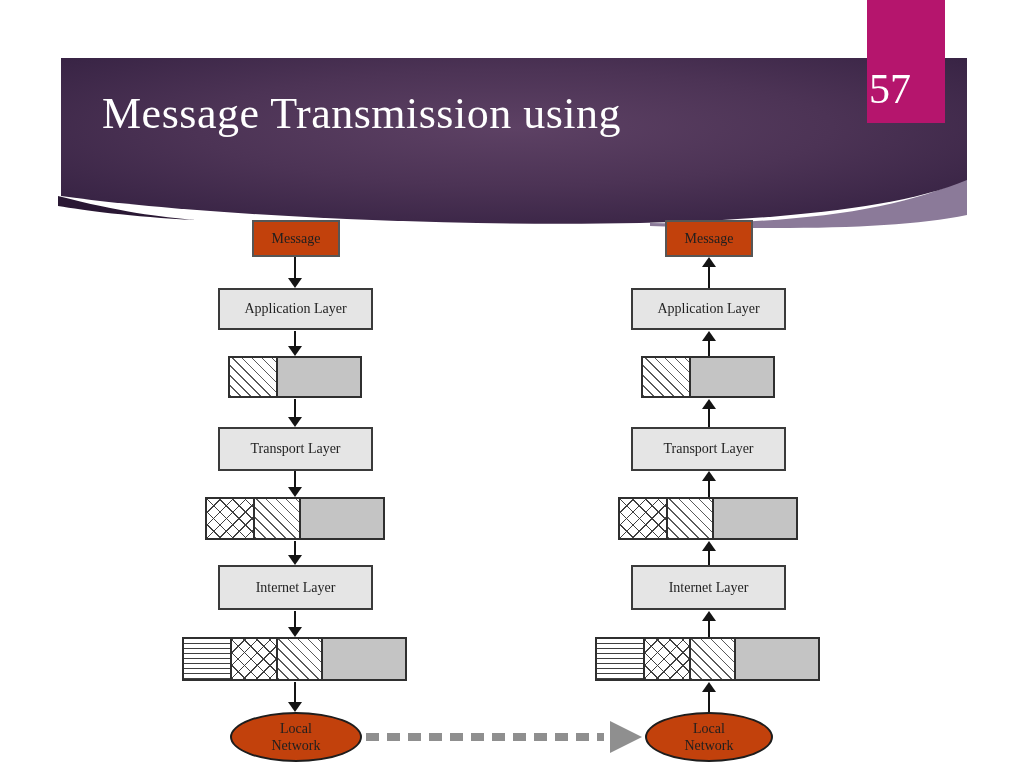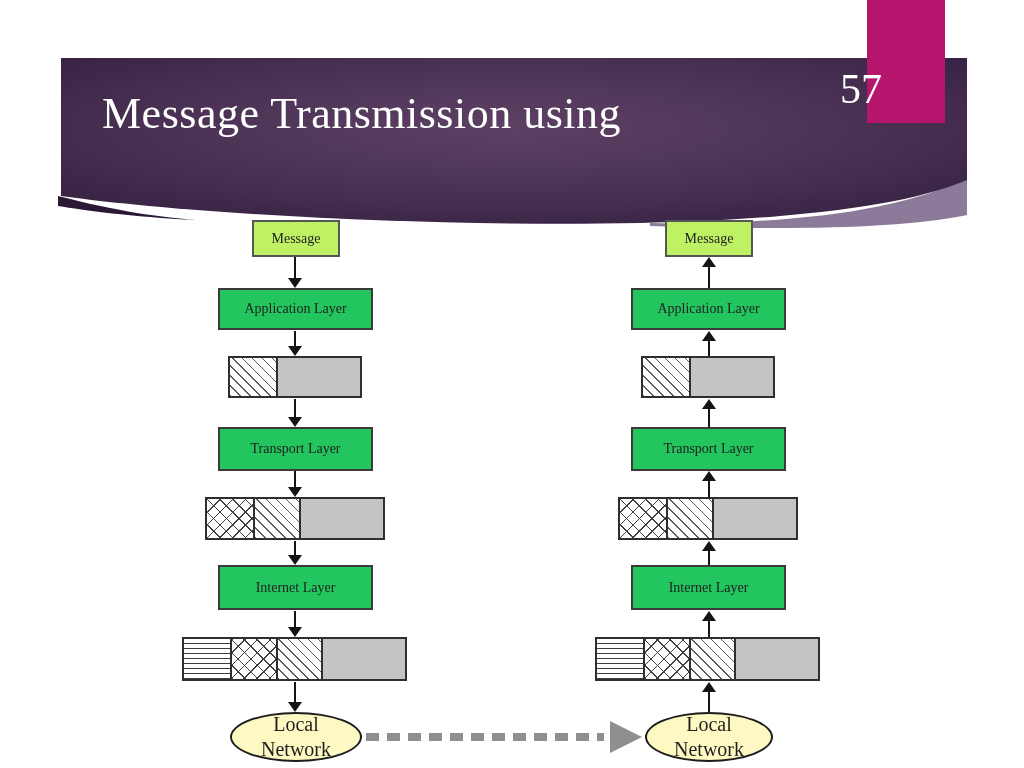--- a/index.html
+++ b/index.html
@@ -6,55 +6,55 @@
   .slide {
     position:relative; width:1024px; height:768px; background:#ffffff;
     overflow:hidden; font-family:Liberation Serif, serif;
   }
   .header-art { position:absolute; left:0; top:0; }
   .title {
     position:absolute; left:102px; top:88px; color:#ffffff;
     font-size:44px; line-height:1.18; font-weight:400; letter-spacing:0.5px;
   }
   .page-number {
-    position:absolute; left:830px; top:0; width:62px; height:123px;
+    position:absolute; left:859px; top:0; width:62px; height:123px;
     box-sizing:border-box; display:flex; align-items:flex-end; justify-content:center;
     padding-bottom:10px; color:#ffffff; font-size:42px;
   }
   
   .node {
-    position:absolute; box-sizing:border-box; background:#22c55e;
+    position:absolute; box-sizing:border-box; background:#e5e5e5;
     border:2px solid #3a3a3a; color:#1f1f1f; font-size:14px;
     display:flex; align-items:center; justify-content:center; text-align:center;
   }
-  .node.gray { background:#bef264; border-color:#565656; }
+  .node.gray { background:#c2410c; border-color:#565656; }
   .bar {
     position:absolute; box-sizing:border-box; border:2px solid #2f2f2f;
     background:#ffffff; display:flex;
   }
   .seg { display:block; height:100%; box-sizing:border-box; }
   .seg + .seg { border-left:2px solid #2f2f2f; }
   .seg.fill  { flex:1; background:#c4c4c4; }
   .seg.diag  { background-image:repeating-linear-gradient(45deg,#5a5a5a 0 1px,transparent 1px 7px); }
   .seg.cross { background-image:repeating-linear-gradient(45deg,#3f3f3f 0 1px,transparent 1px 9px),
                repeating-linear-gradient(135deg,#3f3f3f 0 1px,transparent 1px 9px); }
   .seg.horiz { background-image:repeating-linear-gradient(0deg,#3f3f3f 0 1px,transparent 1px 5px); }
   .arrow { position:absolute; width:14px; }
   .arrow .shaft { position:absolute; left:6px; width:2px; background:#141414; top:0; bottom:0; }
   .arrow.down .shaft { bottom:8px; }
   .arrow.up   .shaft { top:8px; }
   .arrow .head { position:absolute; left:0; width:0; height:0;
                  border-left:7px solid transparent; border-right:7px solid transparent; }
   .arrow.down .head { bottom:0; border-top:10px solid #141414; }
   .arrow.up   .head { top:0; border-bottom:10px solid #141414; }
   .ellipse {
-    position:absolute; box-sizing:border-box; background:#fef9c3;
+    position:absolute; box-sizing:border-box; background:#c2410c;
     border:2px solid #1d1d1d; border-radius:50%;
     display:flex; flex-direction:column; align-items:center; justify-content:center;
-    font-size:20px; line-height:1.25; color:#1f1f1f;
+    font-size:14px; line-height:1.25; color:#1f1f1f;
   }
   .dashed-arrow { position:absolute; left:366px; top:720px; width:276px; height:34px; }
   .dashed-arrow .dashes {
     position:absolute; left:0; top:13px; width:238px; height:8px;
     background:repeating-linear-gradient(90deg,#8f8f8f 0 13px,transparent 13px 21px);
   }
   .dashed-arrow .dhead {
     position:absolute; right:0; top:1px; width:0; height:0;
     border-top:16px solid transparent; border-bottom:16px solid transparent;
     border-left:32px solid #8f8f8f;

